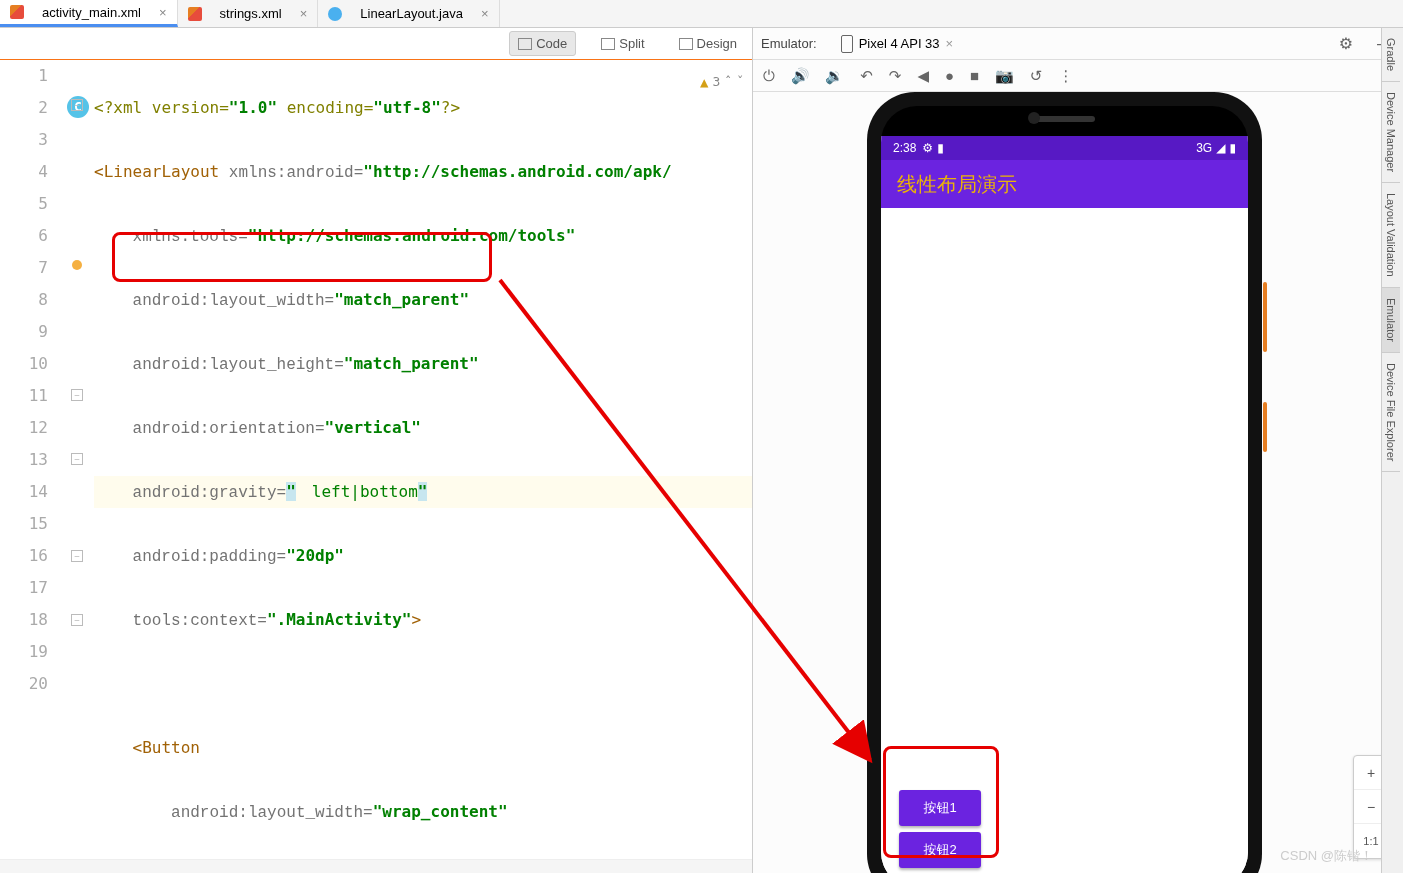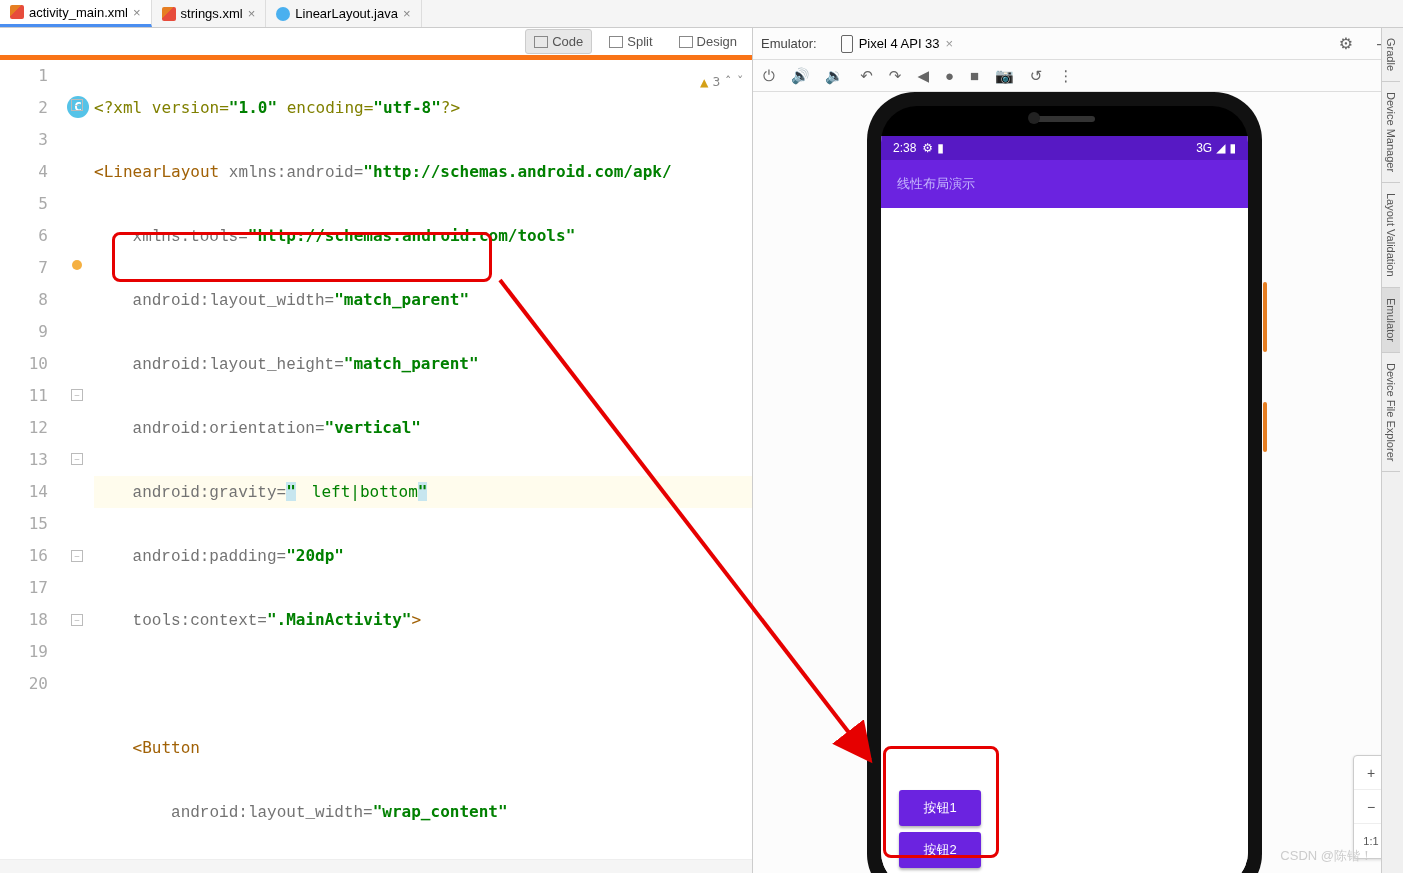--- a/index.html
+++ b/index.html
@@ -1,27 +1,27 @@
 <!DOCTYPE html>
 <html><head>
 <meta charset="utf-8">
 <style>
 *{box-sizing:border-box;margin:0;padding:0;}
 body{font-family:"Segoe UI",Arial,sans-serif;font-size:13px;background:#f5f5f5;width:1403px;height:873px;overflow:hidden;position:relative;}
 .top-tabs{display:flex;background:#f5f5f5;border-bottom:1px solid #ccc;height:28px;align-items:stretch;}
-.top-tabs .tab{display:flex;align-items:center;gap:5px;padding:0 10px;border-right:1px solid #ddd;cursor:pointer;}
+.top-tabs .tab{display:flex;align-items:center;gap:18px;padding:0 10px;border-right:1px solid #ddd;cursor:pointer;}
 .top-tabs .tab.active{background:#fff;border-bottom:3px solid #4a8ef0;}
 .top-tabs .tab .ficon{width:14px;height:14px;display:inline-block;}
 .top-tabs .tab .close{color:#888;}
 .ic-xml{background:linear-gradient(135deg,#e67e22 40%,#e74c3c 40%);border-radius:2px;}
 .ic-java{background:#4ab0ef;border-radius:50%;}
 .main{display:flex;height:calc(100% - 28px);}
 .left{flex:0 0 753px;background:#fff;border-right:1px solid #ccc;display:flex;flex-direction:column;position:relative;}
 .right{flex:1;background:#fcfcfc;display:flex;flex-direction:column;position:relative;}
-.view-bar{display:flex;justify-content:flex-end;align-items:center;height:32px;border-bottom:5px solid #f97316;padding-right:6px;gap:8px;}
+.view-bar{display:flex;justify-content:flex-end;align-items:center;height:32px;border-bottom:1px solid #f97316;padding-right:6px;gap:16px;}
 .view-btn{display:flex;align-items:center;gap:4px;padding:4px 8px;border:1px solid transparent;cursor:pointer;color:#555;}
 .view-btn.active{background:#e8e8e8;border:1px solid #ccc;border-radius:3px;}
 .view-btn .mini{width:14px;height:12px;display:inline-block;border:1px solid #888;}
 .editor{display:flex;flex:1;position:relative;font-family:Menlo,Consolas,monospace;font-size:16px;line-height:32px;overflow:hidden;}
 .gutter{width:64px;text-align:right;padding-right:16px;color:#aaa;background:#fff;user-select:none;}
 .gutter .ln{height:32px;}
 .icons-col{width:30px;position:relative;}
 .circC{position:absolute;left:3px;top:36px;width:22px;height:22px;border-radius:50%;background:#55c3e8;color:#fff;font-size:13px;display:flex;align-items:center;justify-content:center;font-weight:bold;}
 .bulb{position:absolute;left:8px;top:200px;width:10px;height:10px;background:#f5b041;border-radius:50%;}
 .fold{position:absolute;left:7px;width:12px;height:12px;border:1px solid #bbb;color:#bbb;font-size:9px;text-align:center;line-height:10px;}
@@ -50,21 +50,21 @@
 .emu-tools{display:flex;align-items:center;height:32px;border-bottom:1px solid #ddd;padding:0 10px;gap:16px;}
 .emu-tools .tb{color:#666;font-size:15px;cursor:pointer;}
 .emu-canvas{flex:1;position:relative;background:#fcfcfc;}
 .phone{position:absolute;left:114px;top:0;width:395px;height:810px;background:#111;border-radius:48px;padding:14px;}
 .phone-inner{width:100%;height:100%;background:#000;border-radius:36px;overflow:hidden;position:relative;}
 .speaker{position:absolute;top:10px;left:50%;transform:translateX(-50%);width:60px;height:6px;background:#333;border-radius:3px;}
 .cam{position:absolute;top:6px;left:40%;width:12px;height:12px;background:#222;border-radius:50%;}
 .screen{position:absolute;top:30px;left:0;right:0;bottom:0;background:#fff;}
 .statusbar{height:24px;background:#5719c4;color:#fff;display:flex;align-items:center;padding:0 12px;font-size:12px;}
 .statusbar .sp2{flex:1;}
-.appbar{height:48px;background:#6b23e0;color:#c4b5fd;display:flex;align-items:center;padding:0 16px;font-size:13px;}
+.appbar{height:48px;background:#6b23e0;color:#eab308;display:flex;align-items:center;padding:0 16px;font-size:20px;}
 .content{position:absolute;top:76px;left:0;right:0;bottom:0;background:#fff;}
 .btn-area{position:absolute;left:18px;bottom:14px;}
 .abtn{width:82px;height:36px;background:#6b23e0;color:#fff;font-size:13px;display:flex;align-items:center;justify-content:center;border-radius:3px;margin:6px 0;box-shadow:0 2px 3px rgba(0,0,0,.3);}
 .pbtn{position:absolute;right:-5px;width:4px;background:#e67e22;border-radius:2px;}
 .zoom-ctrl{position:absolute;right:14px;bottom:14px;display:flex;flex-direction:column;border:1px solid #ccc;border-radius:4px;background:#fff;box-shadow:0 1px 3px rgba(0,0,0,.15);}
 .zoom-ctrl .z{width:34px;height:34px;display:flex;align-items:center;justify-content:center;color:#555;border-bottom:1px solid #eee;cursor:pointer;font-size:14px;}
 .zoom-ctrl .z:last-child{border-bottom:none;font-size:11px;}
 .side-tabs{position:absolute;right:0;top:28px;bottom:0;width:22px;background:#f0f0f0;border-left:1px solid #ccc;}
 .side-tabs .st{writing-mode:vertical-rl;font-size:11px;color:#555;padding:10px 3px;border-bottom:1px solid #ccc;cursor:pointer;}
 .side-tabs .st.hl{background:#ddd;}

